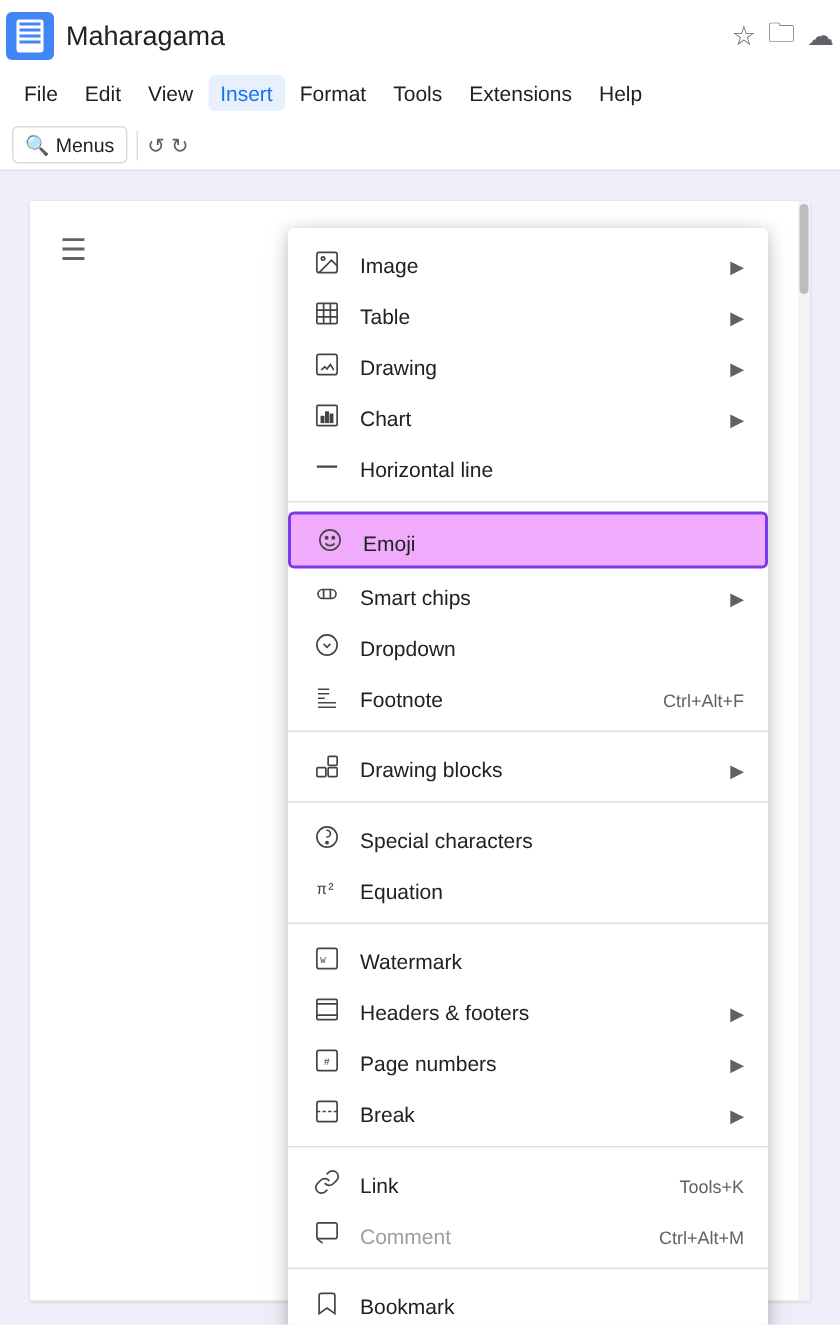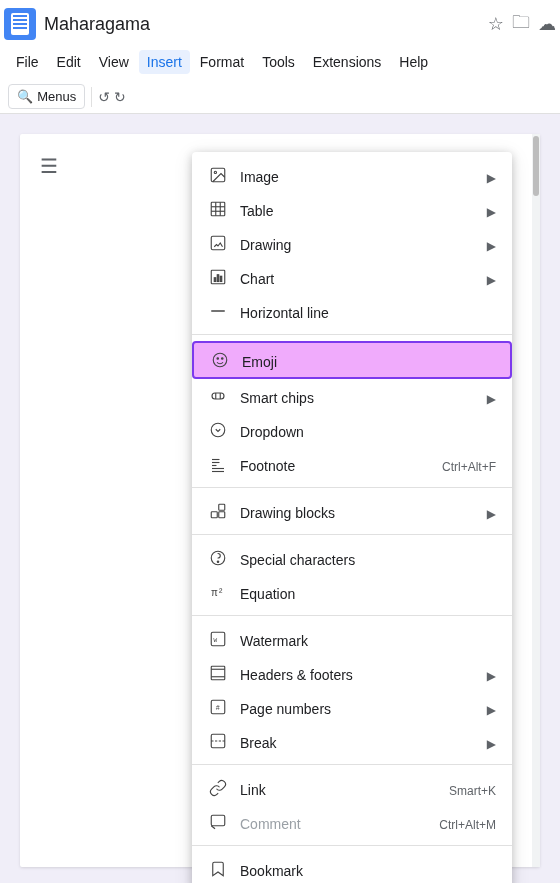--- a/index.html
+++ b/index.html
@@ -443,21 +443,21 @@
       </div>
       <div class="menu-separator"></div>
       <div class="menu-row">
         <span class="menu-row-icon">
           <svg class="icon-svg" viewBox="0 0 24 24" fill="none" stroke="currentColor" stroke-width="1.5">
             <path d="M10 13a5 5 0 0 0 7.54.54l3-3a5 5 0 0 0-7.07-7.07l-1.72 1.71"></path>
             <path d="M14 11a5 5 0 0 0-7.54-.54l-3 3a5 5 0 0 0 7.07 7.07l1.71-1.71"></path>
           </svg>
         </span>
         <span class="menu-row-label">Link</span>
-        <span class="menu-row-shortcut">Smart+K</span>
+        <span class="menu-row-shortcut">Tools+K</span>
       </div>
       <div class="menu-row disabled">
         <span class="menu-row-icon">
           <svg class="icon-svg" viewBox="0 0 24 24" fill="none" stroke="currentColor" stroke-width="1.5">
             <rect x="3" y="3" width="18" height="14" rx="2"></rect>
             <line x1="3" y1="17" x2="8" y2="21"></line>
           </svg>
         </span>
         <span class="menu-row-label">Comment</span>
         <span class="menu-row-shortcut">Ctrl+Alt+M</span>

